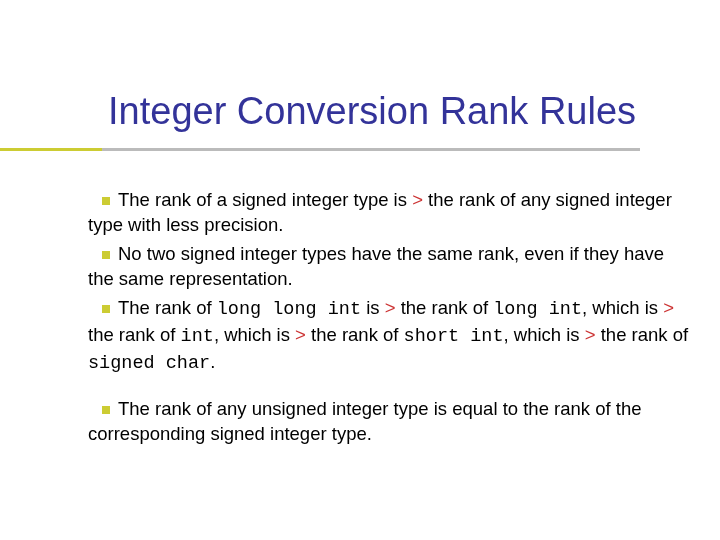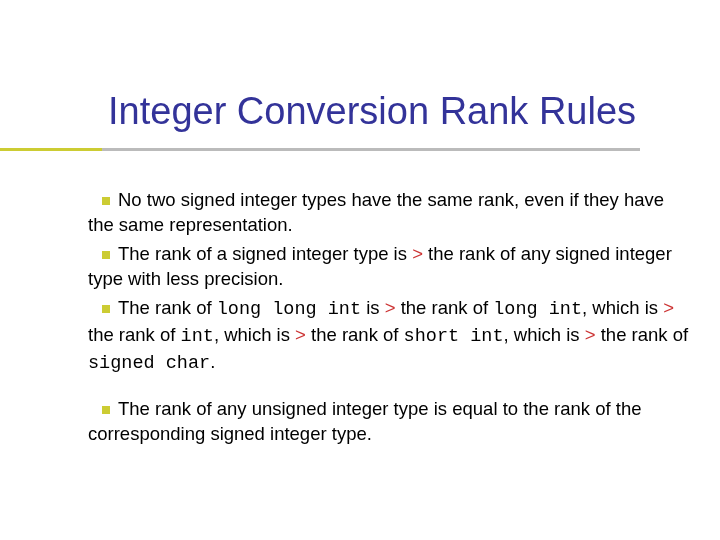--- a/index.html
+++ b/index.html
@@ -80,23 +80,23 @@
 <div class="slide">
 
   <div class="title-wrap">
     <div class="title">Integer Conversion Rank Rules</div>
   </div>
 
   <div class="rule"></div>
 
   <div class="body">
 
+    <p class="para"><span class="b"></span><span>The rank of a signed integer type is </span><span class="gt">&gt;</span><span> the rank of any signed integer type with less precision.</span></p>
+
     <p class="para"><span class="b first"></span><span>No two signed integer types have the same rank, even if they have the same representation.</span></p>
-
-    <p class="para"><span class="b"></span><span>The rank of a signed integer type is </span><span class="gt">&gt;</span><span> the rank of any signed integer type with less precision.</span></p>
 
     <p class="para"><span class="b"></span><span>The rank of </span><span class="code">long long int</span><span> is </span><span class="gt">&gt;</span><span> the rank of </span><span class="code">long int</span><span>, which is </span><span class="gt">&gt;</span><span> the rank of </span><span class="code">int</span><span>, which is </span><span class="gt">&gt;</span><span> the rank of </span><span class="code">short int</span><span>, which is </span><span class="gt">&gt;</span><span> the rank of </span><span class="code">signed char</span><span>.</span></p>
 
     <p class="para gap"><span class="b"></span><span>The rank of any unsigned integer type is equal to the rank of the corresponding signed integer type.</span></p>
 
   </div>
 
 </div>
 
 </body></html>

